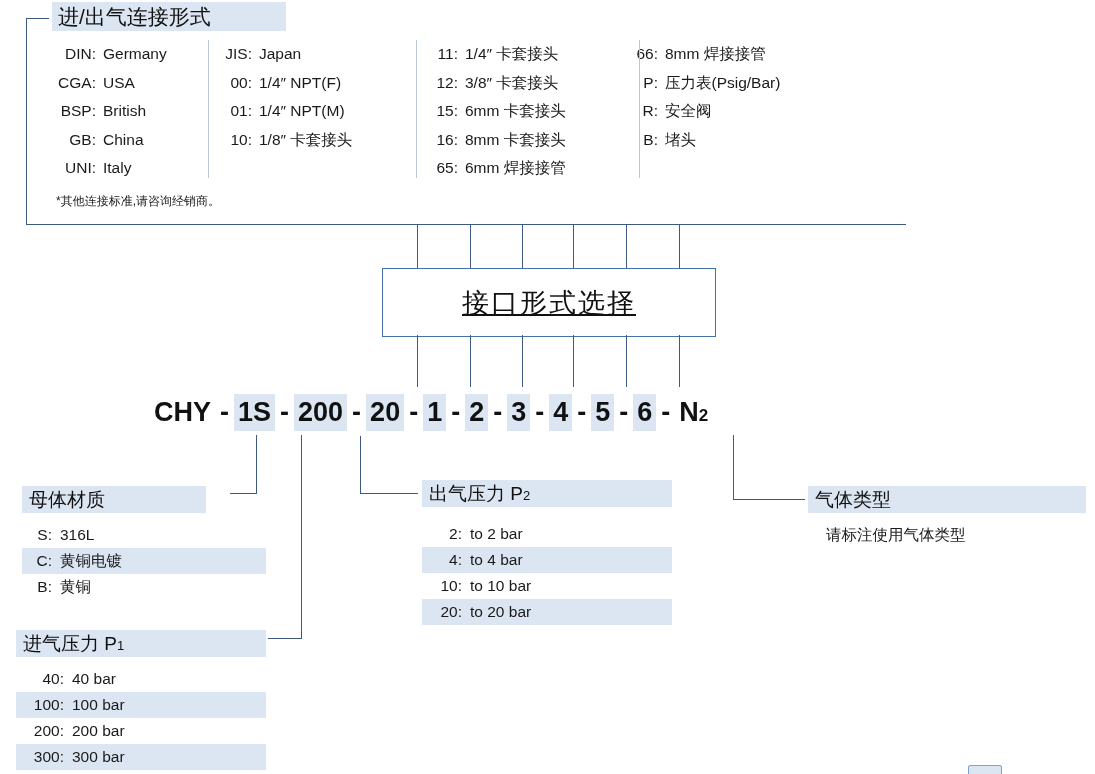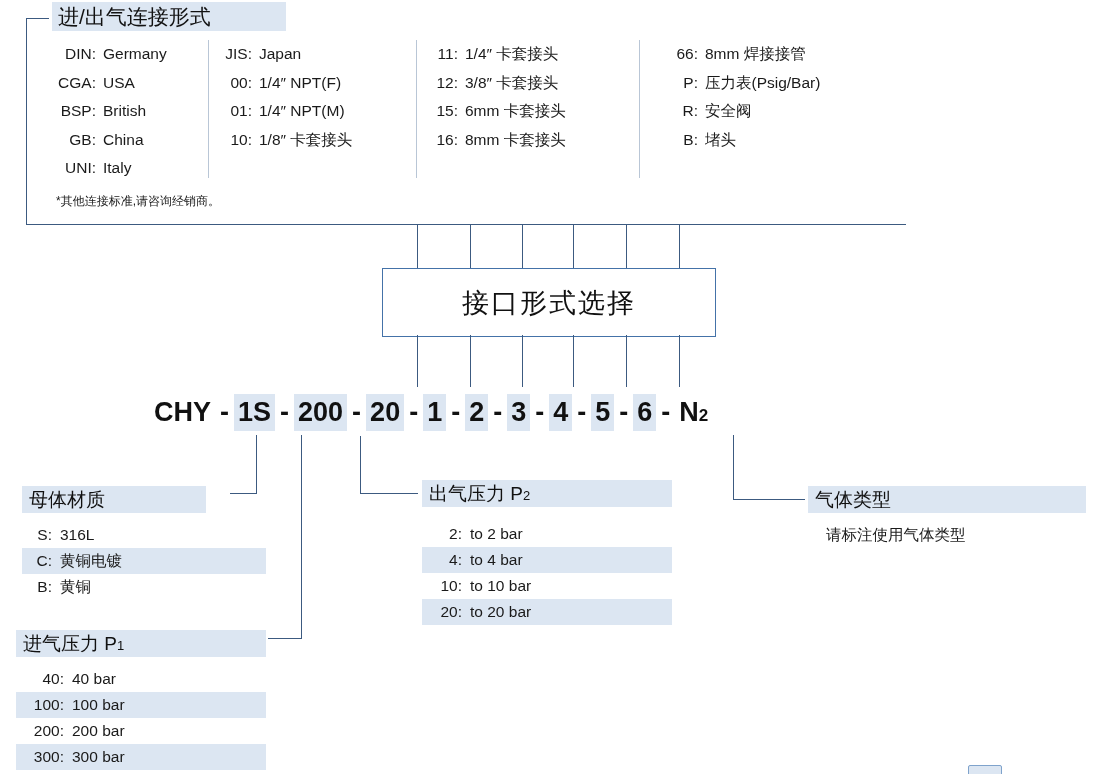--- a/index.html
+++ b/index.html
@@ -23,32 +23,32 @@
     box-sizing:border-box;color:#111;
   }
   .legend-col{position:absolute;top:40px;font-size:15.5px;line-height:28.5px;color:#1a1a1a;}
   .legend-row{display:flex;white-space:nowrap;}
   .lk{display:inline-block;text-align:right;}
   .lv{display:inline-block;padding-left:7px;}
 
   #col1{left:46px;}  #col1 .lk{width:50px;}
   #col2{left:222px;} #col2 .lk{width:30px;}
   #col3{left:430px;} #col3 .lk{width:28px;}
-  #col4{left:676px;} #col4 .lk{width:22px;}
+  #col4{left:636px;} #col4 .lk{width:22px;}
 
   .coldiv{position:absolute;top:40px;width:1px;height:138px;background:#b9c6d6;}
 
   #top-note{left:56px;top:193px;font-size:12px;color:#1a1a1a;white-space:nowrap;}
 
   
   #center-box{
     left:382px;top:268px;width:332px;height:67px;
     border:1px solid #4472a8;background:#fff;
     display:flex;align-items:center;justify-content:center;
-    font-size:27px;letter-spacing:2px;color:#111;
+    font-size:27px;letter-spacing:2px;color:#111;text-decoration:underline;
   }
 
   
   #code-line{left:150px;top:393px;height:38px;display:flex;align-items:center;
     font-size:27px;font-weight:bold;color:#111;white-space:nowrap;}
   #code-line .seg{display:inline-block;padding:3px 4px;}
   #code-line .dash{display:inline-block;padding:3px 5px;}
   #code-line .sub{font-size:17px;vertical-align:baseline;}
 
   
@@ -135,20 +135,24 @@
       <span class="lv">3/8″ 卡套接头</span>
     </div>
     <div class="legend-row">
       <span class="lk">15:</span>
       <span class="lv">6mm 卡套接头</span>
     </div>
     <div class="legend-row">
       <span class="lk">16:</span>
       <span class="lv">8mm 卡套接头</span>
     </div>
+    <div class="legend-row">
+      <span class="lk">65:</span>
+      <span class="lv">6mm 焊接接管</span>
+    </div>
   </div>
 <div class="legend-col" id="col4">
     <div class="legend-row">
       <span class="lk">66:</span>
       <span class="lv">8mm 焊接接管</span>
     </div>
     <div class="legend-row">
       <span class="lk">P:</span>
       <span class="lv">压力表(Psig/Bar)</span>
     </div>

